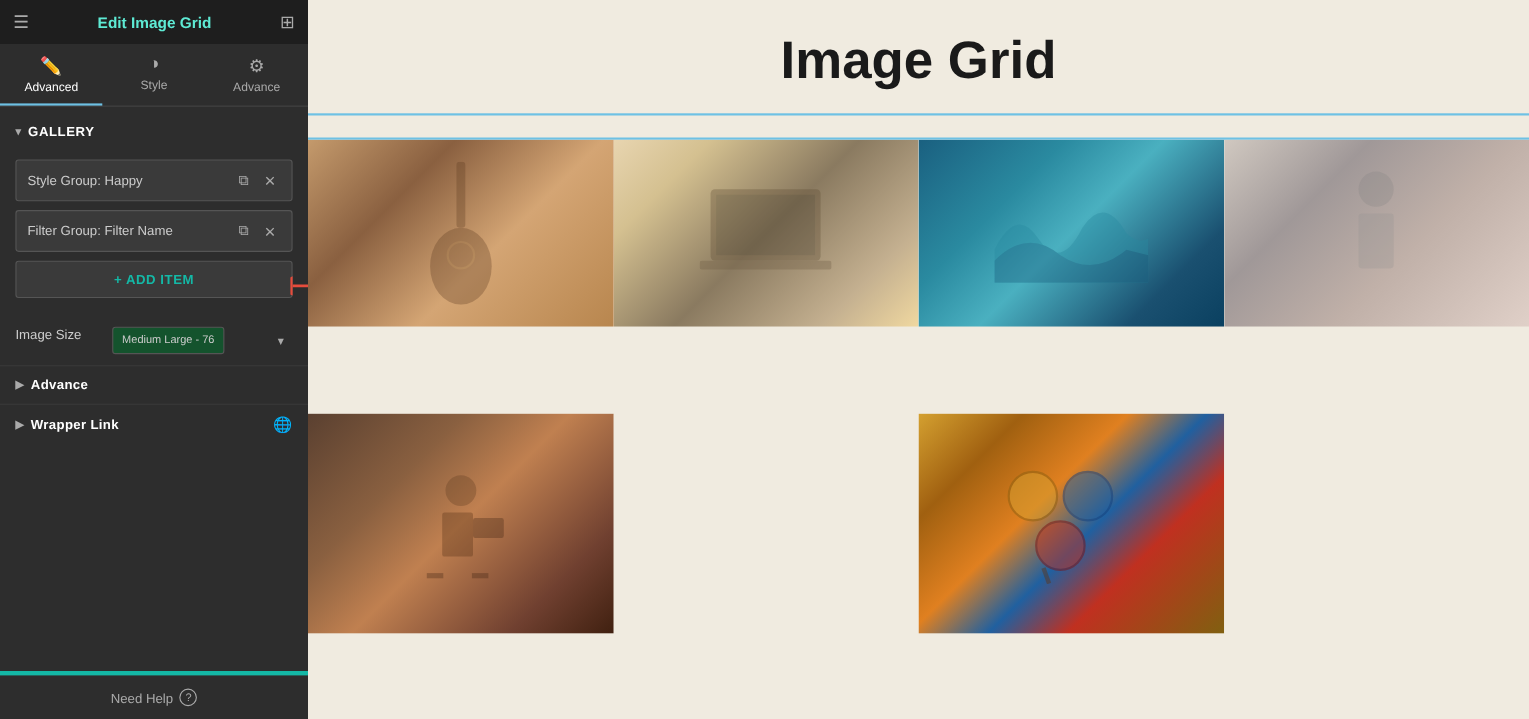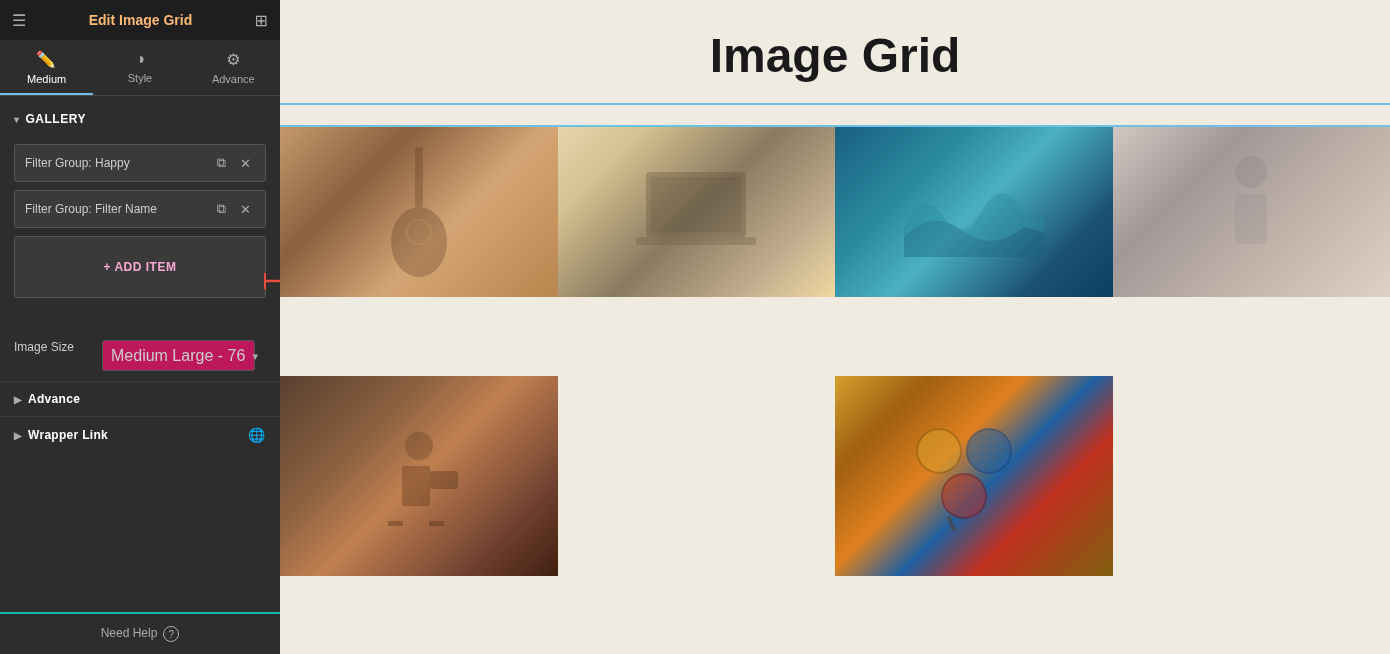--- a/index.html
+++ b/index.html
@@ -22,21 +22,21 @@
     .sidebar-topbar {
       background: #1e1e1e;
       display: flex;
       align-items: center;
       justify-content: space-between;
       padding: 0 12px;
       height: 40px;
       flex-shrink: 0;
     }
     .sidebar-topbar-title {
-      color: #fdba74;
+      color: #5eead4;
       font-size: 14px;
       font-weight: 600;
     }
 
     
     .sidebar-tabs {
       display: flex;
       background: #2d2d2d;
       border-bottom: 1px solid #444;
       flex-shrink: 0;
@@ -115,52 +115,52 @@
 
     
     .add-item-btn {
       display: flex;
       align-items: center;
       justify-content: center;
       gap: 6px;
       background: #3a3a3a;
       border: 1px solid #555;
       border-radius: 3px;
-      color: #f9a8d4;
+      color: #14b8a6;
       font-size: 12px;
       font-weight: 600;
-      padding: 23px 18px;
+      padding: 9px 18px;
       cursor: pointer;
       width: 100%;
-      margin-bottom: 28px;
+      margin-bottom: 12px;
       text-transform: uppercase;
       letter-spacing: 0.5px;
     }
 
     
     .control-row {
       display: flex;
       align-items: flex-start;
       padding: 4px 14px 10px;
       gap: 8px;
       flex-shrink: 0;
     }
     .control-label {
       font-size: 12px;
       color: #ccc;
       white-space: nowrap;
       min-width: 80px;
     }
     .control-select {
       flex: 1;
-      background: #be185d;
+      background: #14532d;
       border: 1px solid #555;
       border-radius: 3px;
       color: #ccc;
-      font-size: 16px;
+      font-size: 10px;
       padding: 6px 8px;
       cursor: pointer;
       appearance: none;
     }
     .control-select-wrap {
       flex: 1;
       position: relative;
     }
     .control-select-wrap::after {
       content: '▾';
@@ -198,23 +198,23 @@
     .collapsible-row-right {
       display: flex;
       align-items: center;
       gap: 6px;
     }
 
     
     .sidebar-footer {
       margin-top: auto;
       padding: 12px 31px;
-      border-top: 2px solid #14b8a6;
-      display: flex;
-      align-items: flex-start;
+      border-top: 4px solid #14b8a6;
+      display: flex;
+      align-items: flex-end;
       justify-content: center;
       gap: 6px;
       flex-shrink: 0;
     }
     .help-text {
       font-size: 12px;
       color: #aaa;
       cursor: pointer;
     }
     .help-icon {
@@ -310,41 +310,41 @@
 
   <div class="sidebar-topbar">
     <span style="color:#aaa;font-size:16px;cursor:pointer;">☰</span>
     <span class="sidebar-topbar-title">Edit Image Grid</span>
     <span style="color:#aaa;font-size:16px;cursor:pointer;">⊞</span>
   </div>
 
   <div class="sidebar-tabs">
     <div class="sidebar-tab active">
       <span class="sidebar-tab-icon">✏️</span>
-      <span>Medium</span>
+      <span>Advanced</span>
     </div>
     <div class="sidebar-tab">
       <span class="sidebar-tab-icon">◑</span>
       <span>Style</span>
     </div>
     <div class="sidebar-tab">
       <span class="sidebar-tab-icon">⚙</span>
       <span>Advance</span>
     </div>
   </div>
 
   <div class="sidebar-section">
     <div class="section-header">
       <span class="chevron">▾</span>
       <span>Gallery</span>
     </div>
 
     <div style="margin-top:12px;">
       <div class="filter-group-item">
-        <span>Filter Group: Happy</span>
+        <span>Style Group: Happy</span>
         <div class="item-actions">
           <button class="item-action-btn" title="Copy">⧉</button>
           <button class="item-action-btn" title="Remove">✕</button>
         </div>
       </div>
 
       <div class="filter-group-item">
         <span>Filter Group: Filter Name</span>
         <div class="item-actions">
           <button class="item-action-btn" title="Copy">⧉</button>

